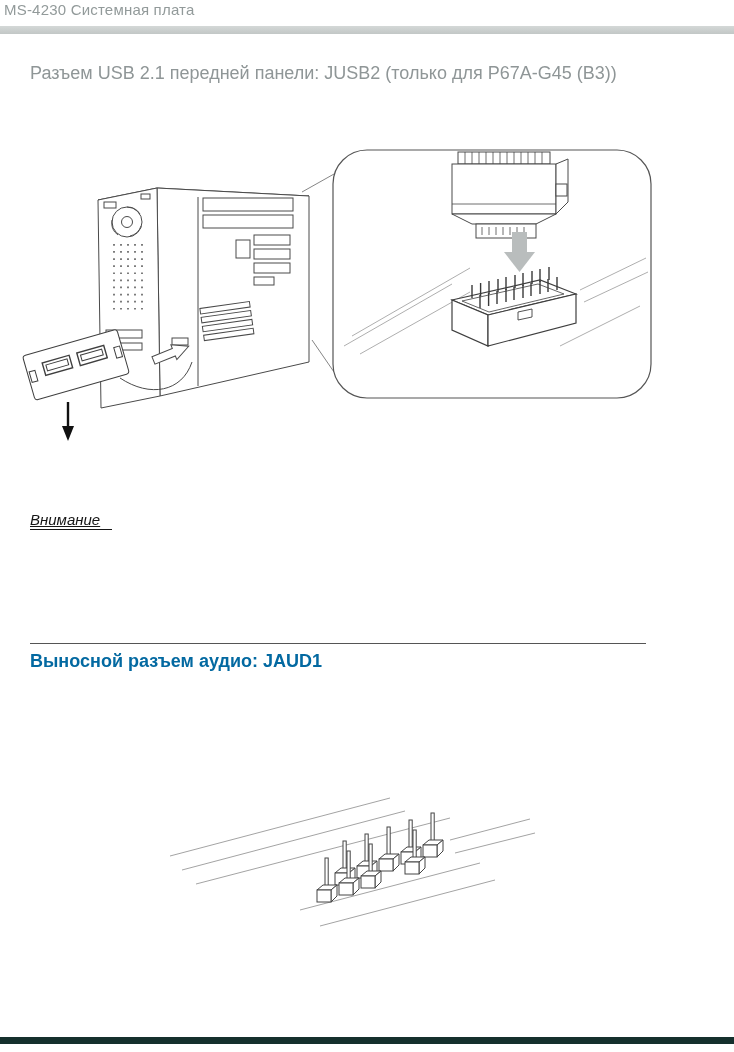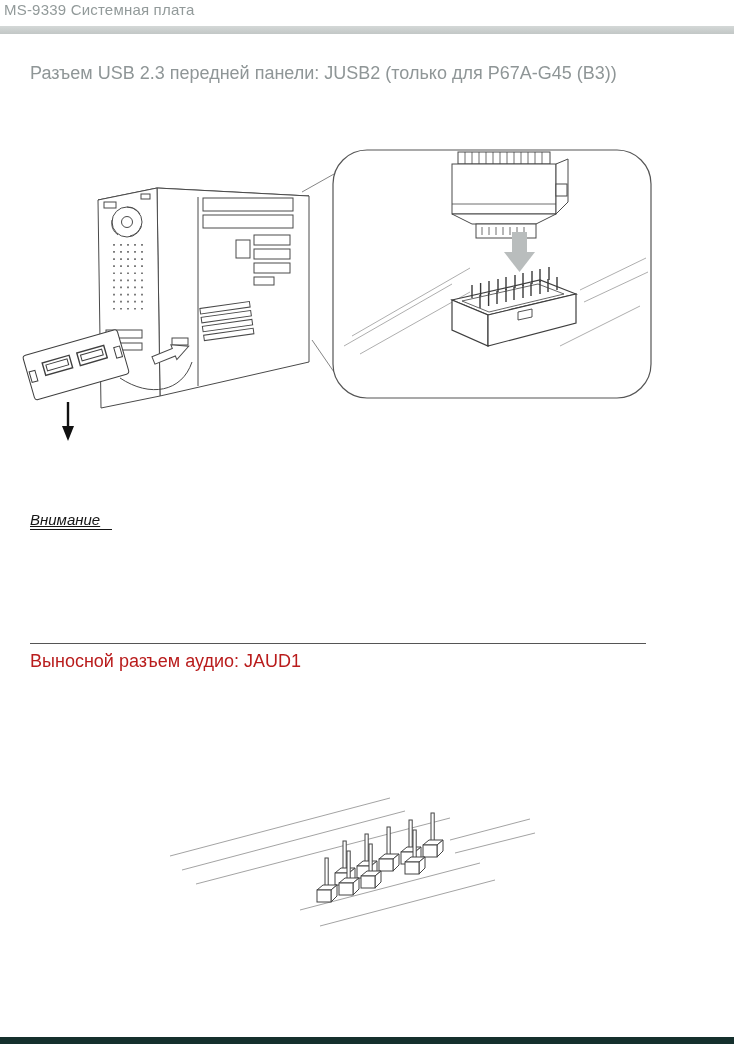--- a/index.html
+++ b/index.html
@@ -27,38 +27,38 @@
     font-size:15px; font-weight:normal; font-style:italic; color:#161616;
     text-decoration:underline; border-bottom:1px solid #161616;
     padding:0 12px 1px 0; display:inline-block;
   }
   .section-divider {
     position:absolute; left:30px; top:643px; width:616px; height:0;
     border:none; border-top:1px solid #555555;
   }
   .section-title2 {
     position:absolute; left:30px; top:651px; width:600px;
-    font-size:18px; color:#b91c1c; font-weight:400;
+    font-size:18px; color:#0369a1; font-weight:700;
   }
   .illus-jaud { position:absolute; left:150px; top:778px; width:400px; height:190px; }
   .footer-bar {
     position:absolute; left:0; top:1037px; width:734px; height:7px;
     background:#15302d;
   }
   svg { display:block; }
 </style>
 </head>
 <body>
 
 <div class="page">
 
-  <div class="doc-title">MS-9339 Системная плата</div>
+  <div class="doc-title">MS-4230 Системная плата</div>
   <div class="header-bar"></div>
 
-  <h1 class="section-title">Разъем USB 2.3 передней панели: JUSB2 (только для P67A-G45 (B3))</h1>
+  <h1 class="section-title">Разъем USB 2.1 передней панели: JUSB2 (только для P67A-G45 (B3))</h1>
 
   <div class="illus-main">
     <svg width="734" height="310" viewBox="0 0 734 310" fill="none" stroke="#444" stroke-width="1">
 
       <g stroke="#4a4a4a">
 
         <polygon points="98,60 157,48 309,56 250,68" fill="#fff"></polygon>
 
         <polygon points="157,48 309,56 309,222 160,256" fill="#fff"></polygon>
 

